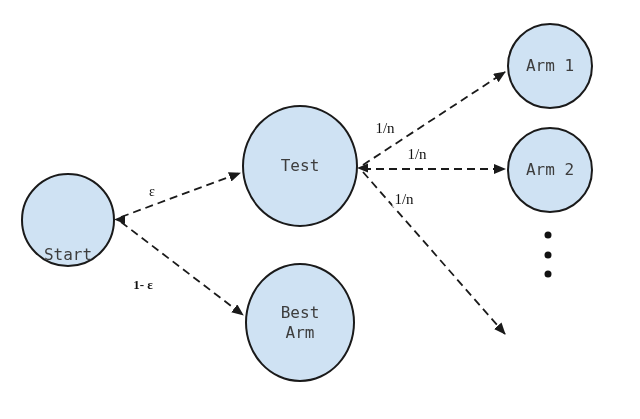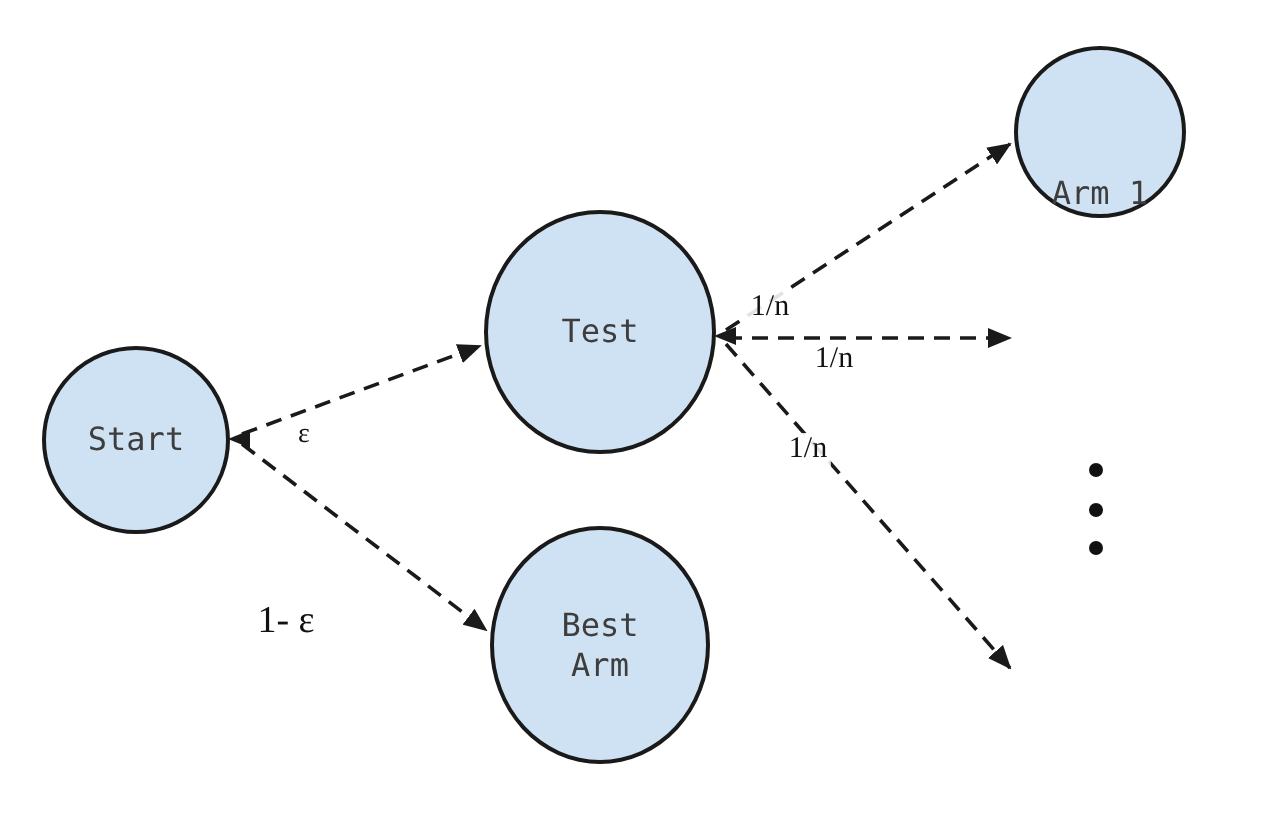--- a/index.html
+++ b/index.html
@@ -32,39 +32,38 @@
     flex-direction: column;
     align-items: center;
     justify-content: center;
     color: #3d3d3d;
     font-family: "DejaVu Sans Mono", "Liberation Mono", monospace;
     font-size: 16px;
     line-height: 1.25;
     text-align: center;
     white-space: nowrap;
   }
-  .node-start   { left: 21px;  top: 173px; width: 94px;  height: 94px;  }
+  .node-start   { left: 21px;  top: 173px; width: 94px;  height: 94px; justify-content: flex-end;  }
   .node-test    { left: 242px; top: 105px; width: 116px; height: 122px; }
   .node-bestarm { left: 245px; top: 263px; width: 110px; height: 119px; }
-  .node-arm1    { left: 507px; top: 23px;  width: 86px;  height: 86px; justify-content: flex-end;  }
+  .node-arm1    { left: 507px; top: 23px;  width: 86px;  height: 86px;  }
   .node-arm2    { left: 507px; top: 127px; width: 86px;  height: 86px;  }
   .node-armN    { left: 506px; top: 297px; width: 86px;  height: 86px;  }
 
   .edge-label {
     position: absolute;
     transform: translate(-50%, -50%);
     font-family: "Liberation Serif", "DejaVu Serif", serif;
     color: #111111;
     background: rgba(255, 255, 255, 0.88);
     padding: 0 2px;
     white-space: nowrap;
-    margin-top: 26px;
   }
   .lbl-epsilon          { left: 152px; top: 192px; font-size: 14px; }
-  .lbl-one-minus-eps    { left: 143px; top: 285px; font-size: 19px; }
+  .lbl-one-minus-eps    { left: 143px; top: 285px; font-size: 13px; font-weight: bold; }
   .lbl-inv-n-1          { left: 385px; top: 128px; font-size: 15px; }
   .lbl-inv-n-2          { left: 417px; top: 154px; font-size: 15px; }
   .lbl-inv-n-3          { left: 404px; top: 199px; font-size: 15px; }
 </style>
 </head>
 <body>
 
 <div class="stage">
 
   <svg class="edges-layer" width="640" height="419" viewBox="0 0 640 419" xmlns="http://www.w3.org/2000/svg">
@@ -100,20 +99,23 @@
   </div>
 
   <div class="node node-test">
     <span>Test</span>
   </div>
 
   <div class="node node-arm1">
     <span>Arm 1</span>
   </div>
 
+  <div class="node node-arm2">
+    <span>Arm 2</span>
+  </div>
 
 
   <span class="edge-label lbl-epsilon">ε</span>
   <span class="edge-label lbl-one-minus-eps">1- ε</span>
   <span class="edge-label lbl-inv-n-1">1/n</span>
   <span class="edge-label lbl-inv-n-2">1/n</span>
   <span class="edge-label lbl-inv-n-3">1/n</span>
 
 </div>
 

